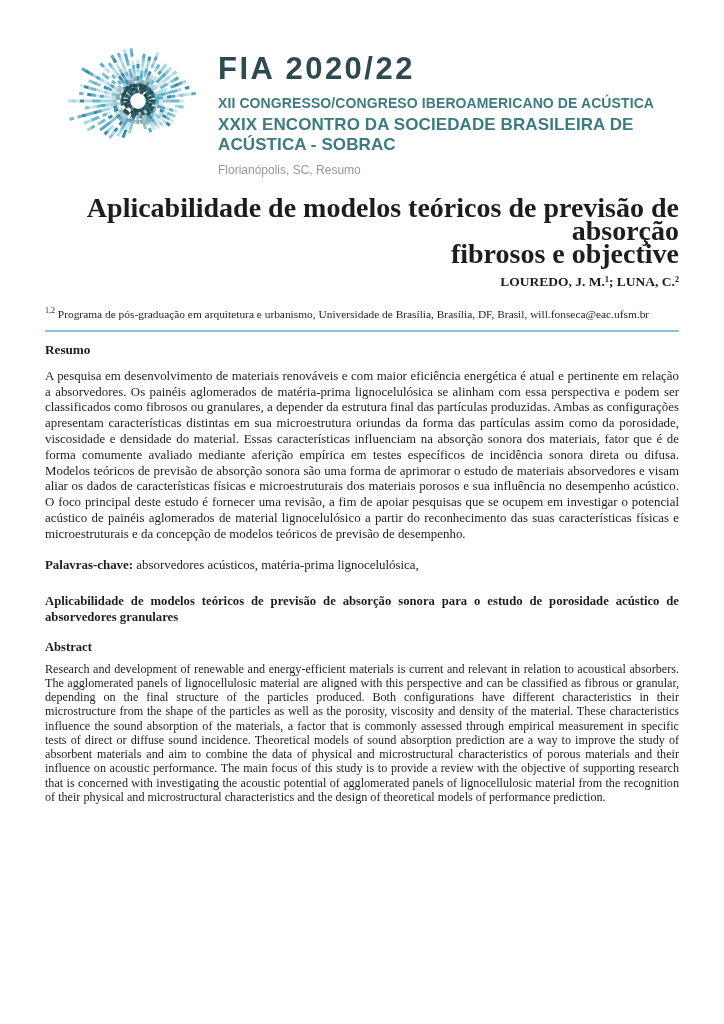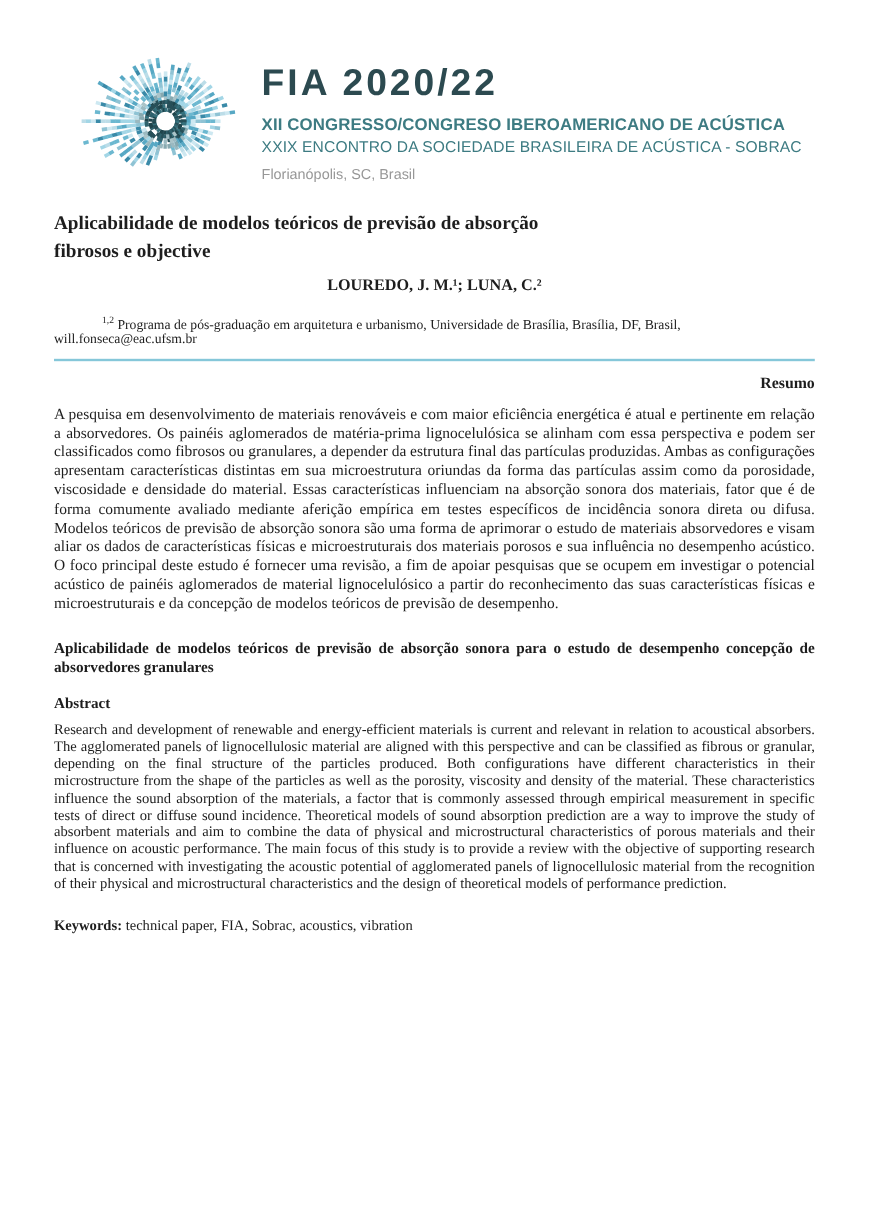--- a/index.html
+++ b/index.html
@@ -10,34 +10,34 @@
     font-family:"Liberation Serif", serif;
   }
   .content { padding:0 45px; }
 
   
   .header { display:flex; align-items:flex-start; margin:42px 0 0 68px; }
   .logo-box { width:136px; height:114px; flex:0 0 auto; }
   .header-text { margin-left:14px; padding-top:11px; font-family:"Liberation Sans", sans-serif; }
   .fia-title { font-size:31px; font-weight:bold; letter-spacing:2.5px; color:#2c4a50; line-height:1; }
   .fia-sub1  { font-size:14px; font-weight:bold; color:#3d7b82; margin-top:11px; letter-spacing:0.1px; }
-  .fia-sub2  { font-size:13px; font-weight:normal; color:#3d7b82; margin-top:4px; letter-spacing:0.1px; }
+  .fia-sub2  { font-size:17px; font-weight:bold; color:#3d7b82; margin-top:4px; letter-spacing:0.1px; }
   .fia-loc   { font-size:12px; color:#979797; margin-top:8px; }
 
   
-  .paper-title { text-align:left; font-weight:bold; font-size:16px; line-height:23px; margin-top:19px; }
+  .paper-title { text-align:right; font-weight:bold; font-size:28px; line-height:23px; margin-top:19px; }
   .paper-title span { display:block; }
-  .authors { text-align:center; font-weight:bold; font-size:13.5px; margin-top:9px; }
+  .authors { text-align:right; font-weight:bold; font-size:13.5px; margin-top:9px; }
   .affiliation { font-size:11.4px; margin-top:16px; }
-  .affiliation sup { font-size:8px;margin-left:40px; }
+  .affiliation sup { font-size:8px; }
 
   .rule { border:none; border-top:2px solid #85c7d9; margin-top:10px; }
 
   
-  .sec-head { font-weight:bold; font-size:13.2px; margin-top:10px;text-align:right; }
+  .sec-head { font-weight:bold; font-size:13.2px; margin-top:10px; }
   .resumo-text { font-size:12.9px; line-height:15.8px; text-align:justify; margin-top:11px; }
   .palavras { font-size:12.9px; margin-top:15px; }
   .en-title { font-weight:bold; font-size:12.7px; line-height:16.5px; text-align:justify; margin-top:20px; }
   .abstract-head { font-weight:bold; font-size:12.6px; margin-top:14px; }
   .abstract-text { font-size:12.15px; line-height:14.25px; text-align:justify; margin-top:7px; }
   .keywords { font-size:12.15px; margin-top:21px; }
 </style>
 </head>
 <body>
 
@@ -483,40 +483,41 @@
           <rect x="71.52263512016137" y="77.89562944357297" width="2.8" height="3.8" fill="#87a9b0" transform="rotate(172 72.92263512016137 79.79562944357298)"></rect>
           <rect x="68.30330909056617" y="74.09741081765864" width="2.8" height="3.8" fill="#9bb9c0" transform="rotate(181 69.70330909056618 75.99741081765865)"></rect>
           <rect x="68.23349946481704" y="78.09680159828422" width="2.8" height="3.8" fill="#87a9b0" transform="rotate(181 69.63349946481705 79.99680159828422)"></rect>
           <rect x="64.95338826899446" y="77.78096281325637" width="2.8" height="3.8" fill="#9bb9c0" transform="rotate(190 66.35338826899446 79.68096281325637)"></rect>
         </svg>
     </div>
     <div class="header-text">
       <div class="fia-title">FIA 2020/22</div>
       <div class="fia-sub1">XII CONGRESSO/CONGRESO IBEROAMERICANO DE ACÚSTICA</div>
       <div class="fia-sub2">XXIX ENCONTRO DA SOCIEDADE BRASILEIRA DE ACÚSTICA - SOBRAC</div>
-      <div class="fia-loc">Florianópolis, SC, Brasil</div>
+      <div class="fia-loc">Florianópolis, SC, Resumo</div>
     </div>
   </div>
 
   <div class="content">
     <div class="paper-title">
       <span>Aplicabilidade de modelos teóricos de previsão de absorção</span>
       <span>fibrosos e objective</span>
     </div>
 
     <div class="authors">LOUREDO, J. M.¹; LUNA, C.²</div>
 
     <div class="affiliation"><sup>1,2</sup><span> Programa de pós-graduação em arquitetura e urbanismo, Universidade de Brasília, Brasília, DF, Brasil, will.fonseca@eac.ufsm.br</span></div>
 
     <hr class="rule">
 
     <div class="sec-head">Resumo</div>
     <p class="resumo-text">A pesquisa em desenvolvimento de materiais renováveis e com maior eficiência energética é atual e pertinente em relação a absorvedores. Os painéis aglomerados de matéria-prima lignocelulósica se alinham com essa perspectiva e podem ser classificados como fibrosos ou granulares, a depender da estrutura final das partículas produzidas. Ambas as configurações apresentam características distintas em sua microestrutura oriundas da forma das partículas assim como da porosidade, viscosidade e densidade do material. Essas características influenciam na absorção sonora dos materiais, fator que é de forma comumente avaliado mediante aferição empírica em testes específicos de incidência sonora direta ou difusa. Modelos teóricos de previsão de absorção sonora são uma forma de aprimorar o estudo de materiais absorvedores e visam aliar os dados de características físicas e microestruturais dos materiais porosos e sua influência no desempenho acústico. O foco principal deste estudo é fornecer uma revisão, a fim de apoiar pesquisas que se ocupem em investigar o potencial acústico de painéis aglomerados de material lignocelulósico a partir do reconhecimento das suas características físicas e microestruturais e da concepção de modelos teóricos de previsão de desempenho.</p>
 
-
-    <p class="en-title">Aplicabilidade de modelos teóricos de previsão de absorção sonora para o estudo de desempenho concepção de absorvedores granulares</p>
+    <p class="palavras"><b>Palavras-chave:</b><span> absorvedores acústicos, matéria-prima lignocelulósica,</span></p>
+
+    <p class="en-title">Aplicabilidade de modelos teóricos de previsão de absorção sonora para o estudo de porosidade acústico de absorvedores granulares</p>
 
     <div class="abstract-head">Abstract</div>
     <p class="abstract-text">Research and development of renewable and energy-efficient materials is current and relevant in relation to acoustical absorbers. The agglomerated panels of lignocellulosic material are aligned with this perspective and can be classified as fibrous or granular, depending on the final structure of the particles produced. Both configurations have different characteristics in their microstructure from the shape of the particles as well as the porosity, viscosity and density of the material. These characteristics influence the sound absorption of the materials, a factor that is commonly assessed through empirical measurement in specific tests of direct or diffuse sound incidence. Theoretical models of sound absorption prediction are a way to improve the study of absorbent materials and aim to combine the data of physical and microstructural characteristics of porous materials and their influence on acoustic performance. The main focus of this study is to provide a review with the objective of supporting research that is concerned with investigating the acoustic potential of agglomerated panels of lignocellulosic material from the recognition of their physical and microstructural characteristics and the design of theoretical models of performance prediction.</p>
 
     <p class="keywords"><b>Keywords:</b><span> technical paper, FIA, Sobrac, acoustics, vibration</span></p>
   </div>
 </div>
 
 </body></html>

